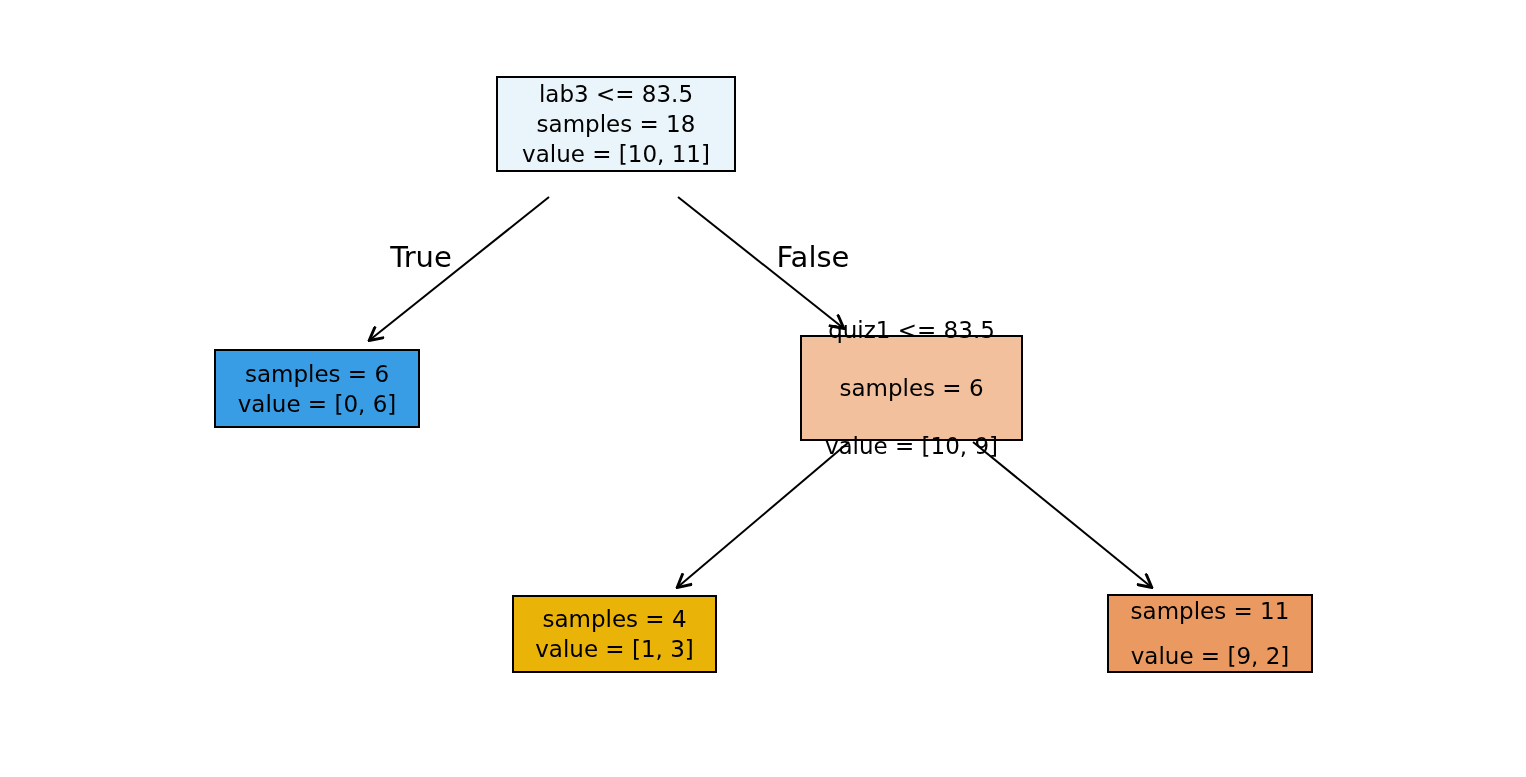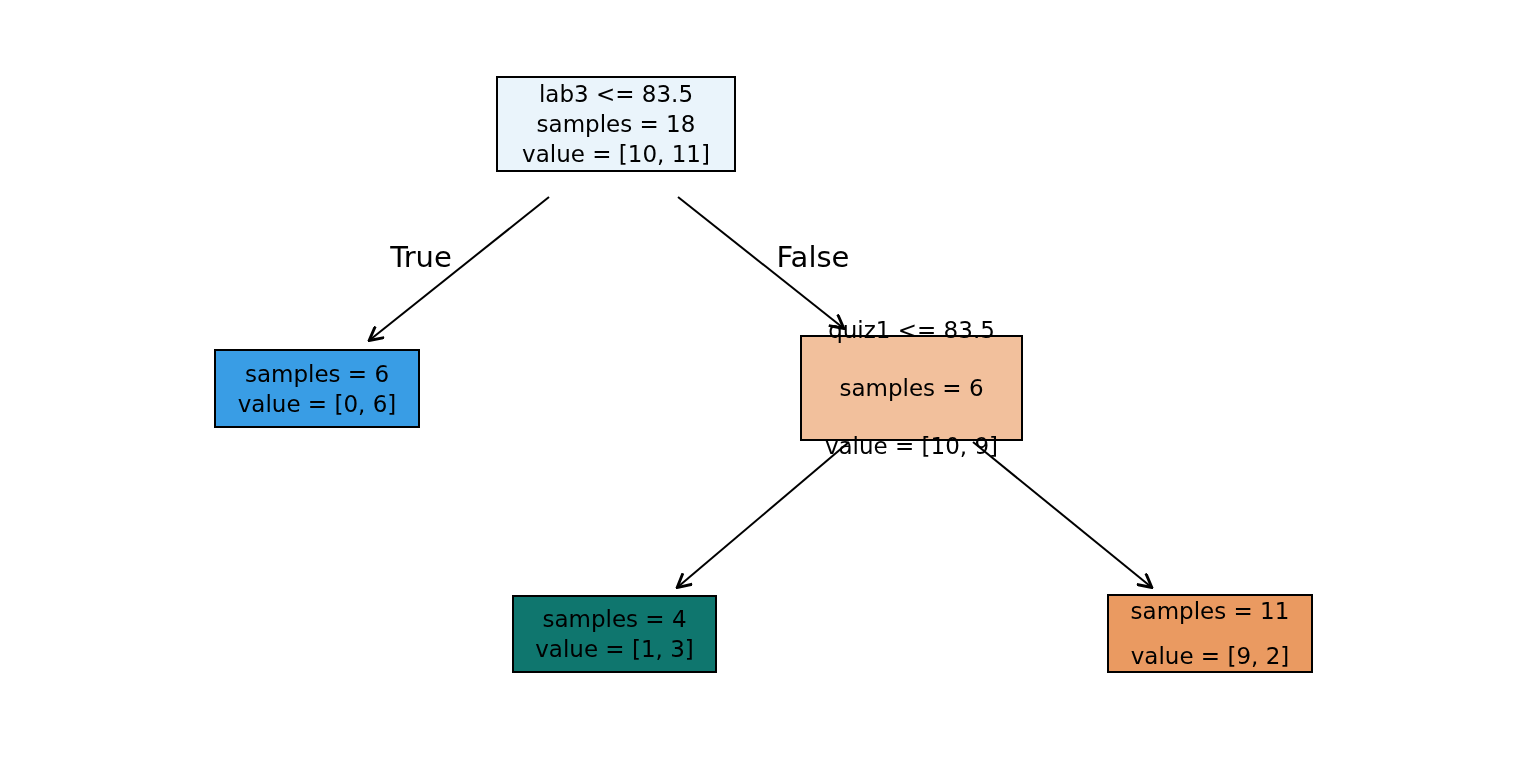--- a/index.html
+++ b/index.html
@@ -81,21 +81,21 @@
     <span>samples = 6</span>
     <span>value = [0, 6]</span>
   </div>
 
   <div class="tree-node node-right-internal" style="background-color: rgb(242, 192, 156);">
     <span>quiz1 &lt;= 83.5</span>
     <span>samples = 6</span>
     <span>value = [10, 9]</span>
   </div>
 
-  <div class="tree-node node-bl-leaf" style="background-color: #0f766e;">
+  <div class="tree-node node-bl-leaf" style="background-color: #eab308;">
     <span>samples = 4</span>
     <span>value = [1, 3]</span>
   </div>
 
   <div class="tree-node node-br-leaf" style="background-color: rgb(234, 154, 97);">
     <span>samples = 11</span>
     <span>value = [9, 2]</span>
   </div>
 
 </div>

